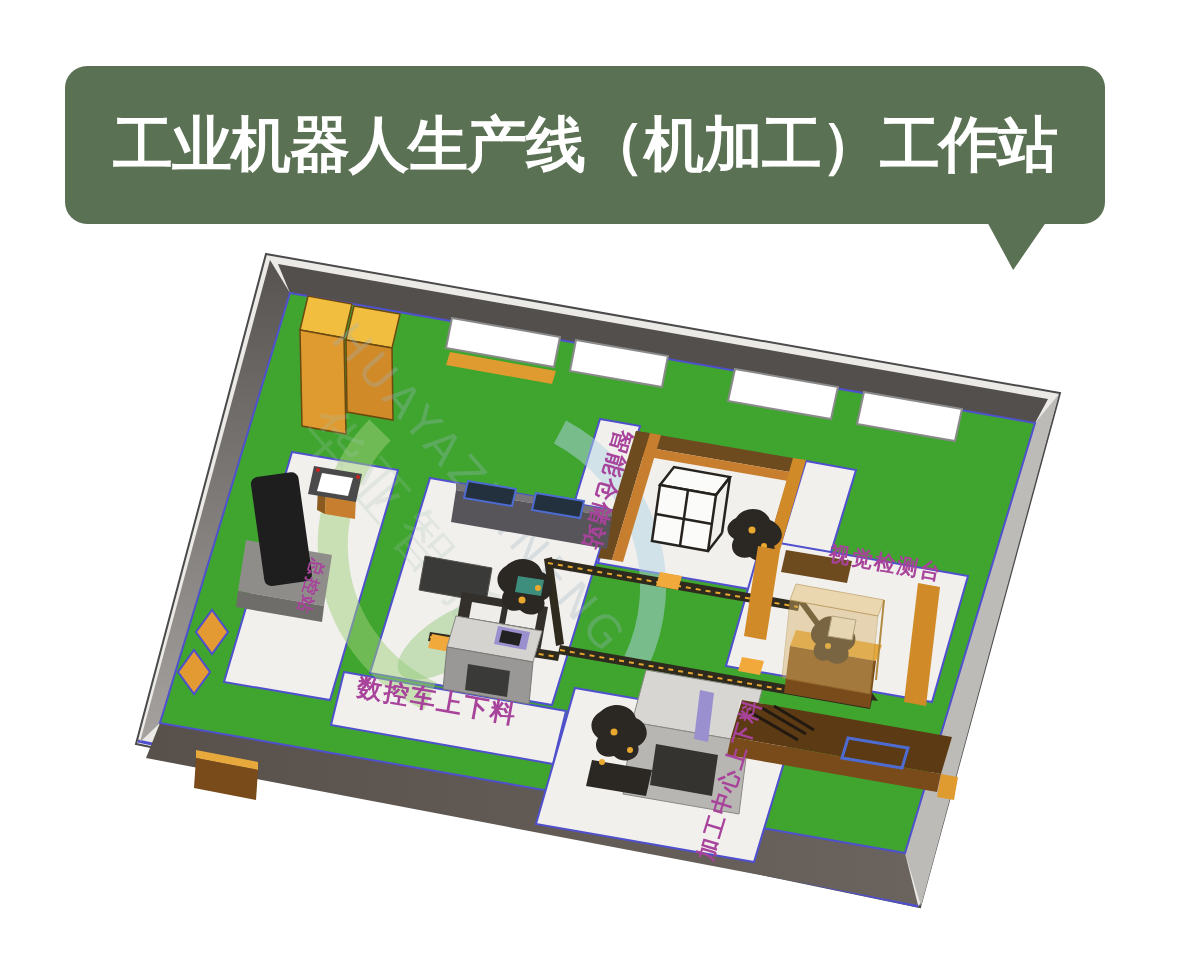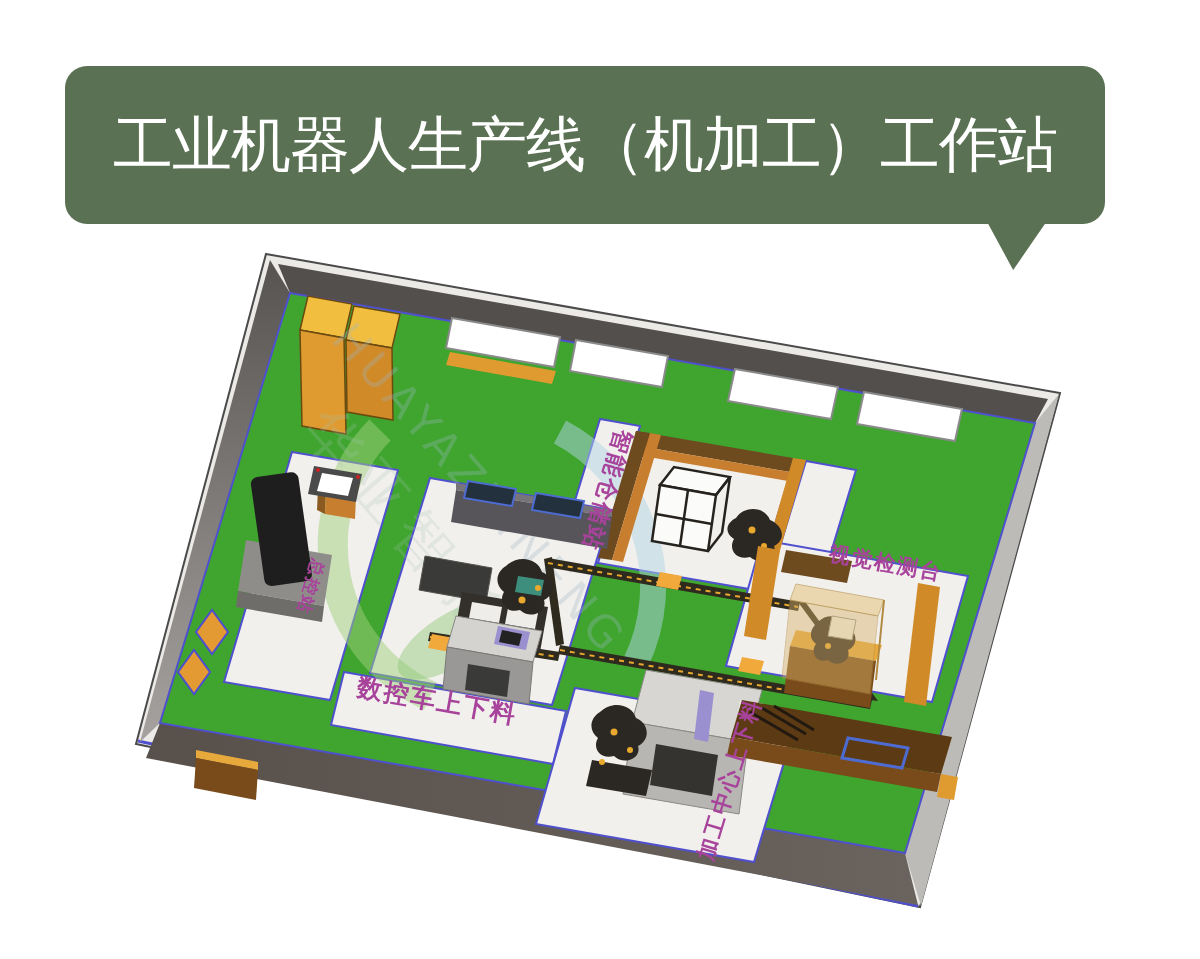--- a/index.html
+++ b/index.html
@@ -2,21 +2,21 @@
 <html><head>
 <meta charset="utf-8">
 <style>
   html,body{margin:0;padding:0;background:#ffffff;}
   .stage{position:relative;width:1200px;height:959px;background:#ffffff;overflow:hidden;
          font-family:"DejaVu Sans","Liberation Sans",sans-serif;}
   .banner{position:absolute;left:65px;top:66px;width:1040px;height:158px;
           background:#5A7153;border-radius:22px;display:flex;align-items:center;justify-content:center;}
   .banner-tail{position:absolute;left:985px;top:218px;width:64px;height:52px;background:#5A7153;
           clip-path:polygon(0 0,100% 0,44% 100%);}
-  .banner-title{color:#ffffff;font-size:60px;font-weight:400;letter-spacing:-1px;white-space:nowrap;}
+  .banner-title{color:#ffffff;font-size:60px;font-weight:700;letter-spacing:-1px;white-space:nowrap;}
   svg{position:absolute;left:0;top:0;}
   text{font-family:"DejaVu Sans","Liberation Sans",sans-serif;}
   .lbl{font-weight:700;}
 </style>
 </head>
 <body>
 <div class="stage">
 
 <div class="banner">
   <span class="banner-title">工业机器人生产线（机加工）工作站</span>

